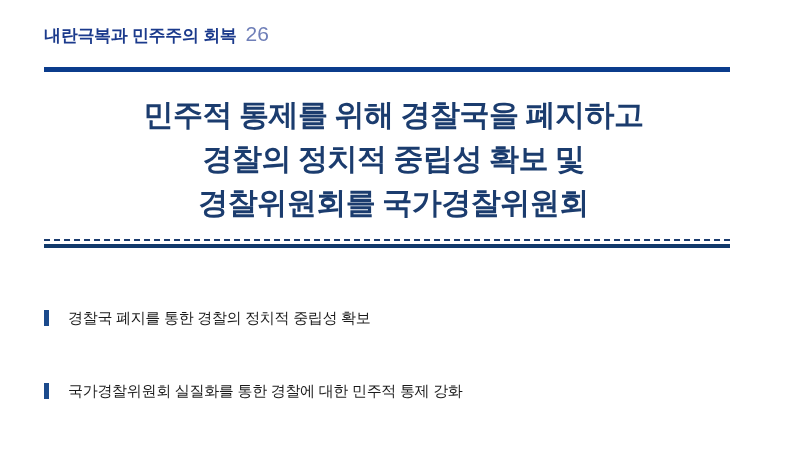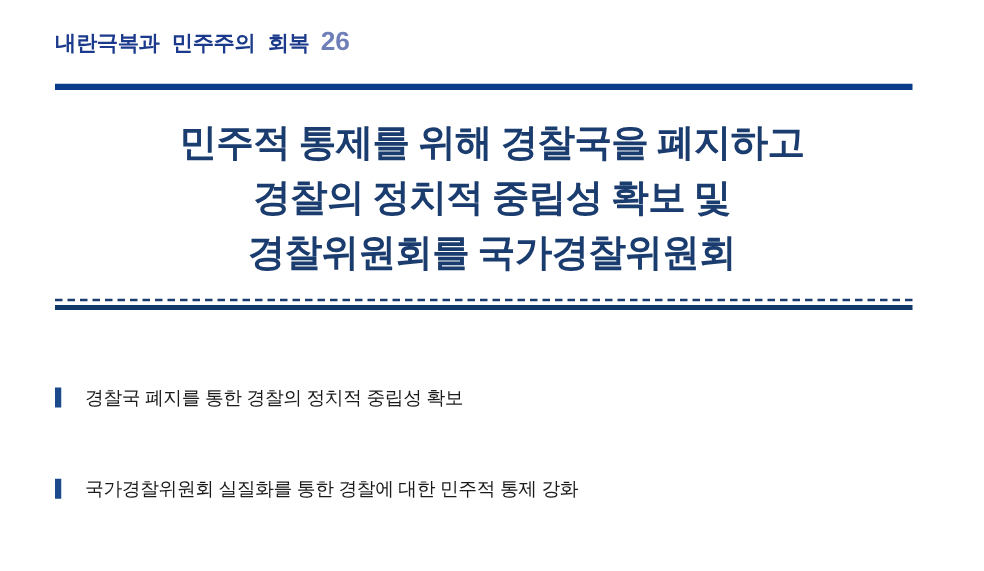--- a/index.html
+++ b/index.html
@@ -26,25 +26,24 @@
     display: flex;
     align-items: baseline;
     gap: 9px;
   }
   .header-title {
     font-size: 17px;
     font-weight: bold;
     color: #1b3a8c;
     letter-spacing: -0.3px;
     white-space: nowrap;
-    font-family: Liberation Mono, monospace;
   }
   .header-number {
     font-size: 21px;
-    font-weight: bold;
+    font-weight: normal;
     color: #6f7fb8;
     letter-spacing: 0px;
     text-align: center;
   }
   .header-rule {
     position: absolute;
     left: 44px;
     top: 67px;
     width: 686px;
     height: 5px;

